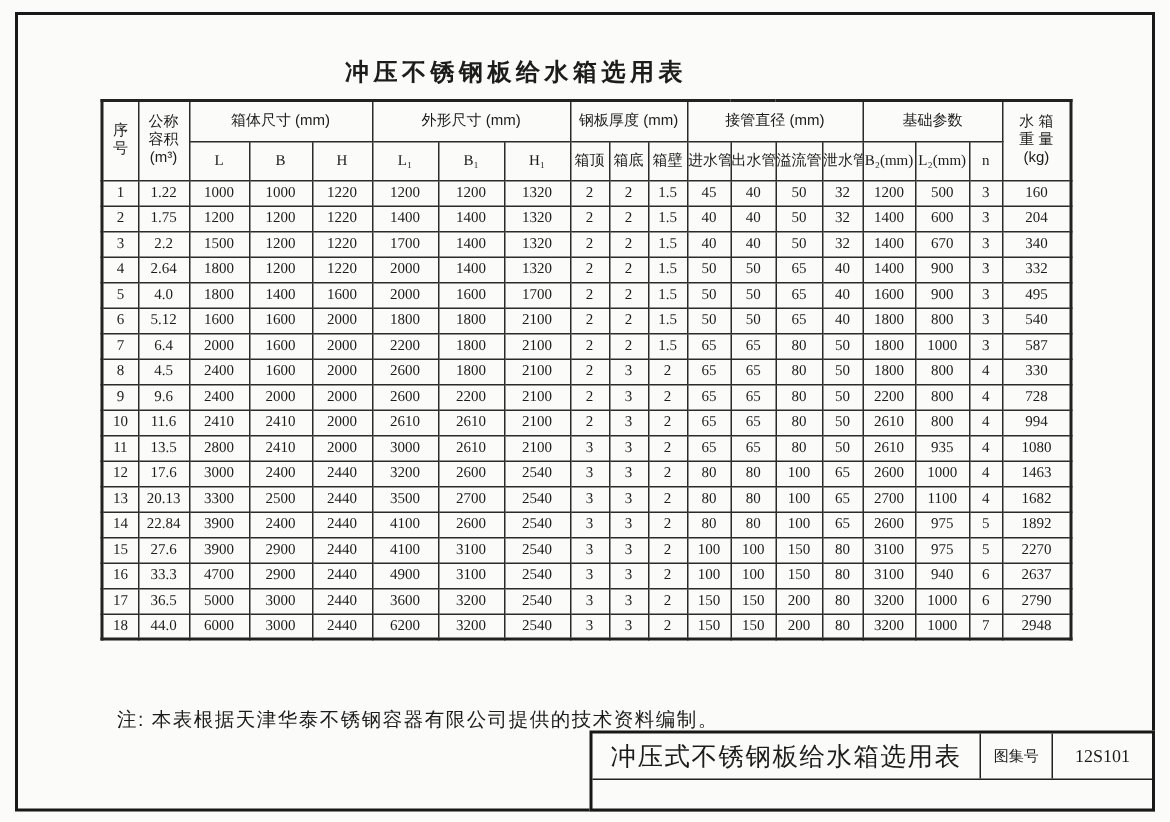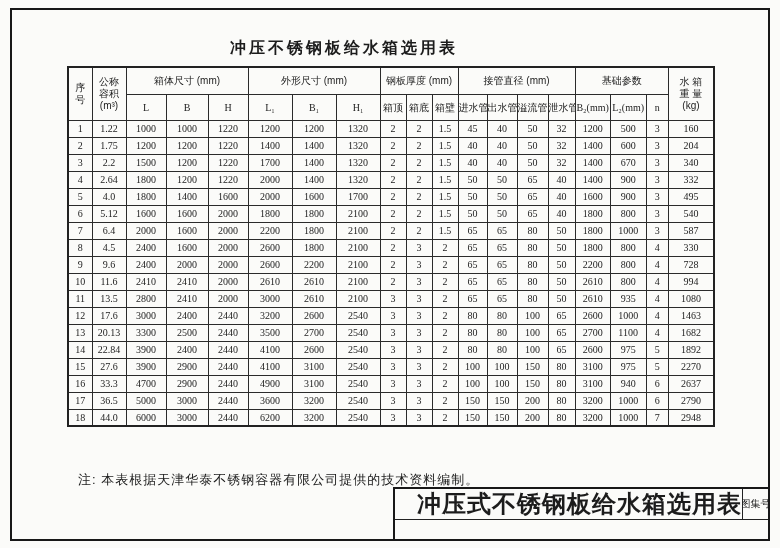--- a/index.html
+++ b/index.html
@@ -39,22 +39,22 @@
   }
   .tblock{
     position:absolute;right:10px;bottom:7px;width:377px;height:54px;
     border:2px solid #181818;background:#fbfbf9;
     font-family:"Liberation Sans","DejaVu Sans",sans-serif;
   }
   .tb-row1{display:flex;height:31px;border-bottom:1px solid #222;}
   .tb-row2{display:flex;height:19px;margin-top:36px;}
   .tb-title{
     flex:1;display:flex;align-items:center;justify-content:center;
-    font-size:24px;font-weight:bold;letter-spacing:1px;
-    border-right:1px solid #222;white-space:nowrap;padding-left:22px;
+    font-size:17px;font-weight:normal;letter-spacing:1px;
+    border-right:1px solid #222;white-space:nowrap;
   }
   .tb-cell{
     display:flex;align-items:center;justify-content:center;
     border-right:1px solid #222;font-size:10px;white-space:nowrap;overflow:hidden;
   }
   .tb-cell:last-child{border-right:none;}
   .w-label{width:27px;}
   .w-name{width:36px;}
   .w-sig{width:41px;}
   .w-atlas{width:48px;}
@@ -515,20 +515,21 @@
       </tr>
     </tbody>
 </table>
 
 <div class="note">注: 本表根据天津华泰不锈钢容器有限公司提供的技术资料编制。</div>
 
 <div class="tblock">
   <div class="tb-row1">
     <div class="tb-title">冲压式不锈钢板给水箱选用表</div>
     <div class="tb-cell w-atlas">图集号</div>
+    <div class="tb-cell w-atlasno">12S101</div>
   </div>
   <div class="tb-row2">
     <div class="tb-cell w-label">审核</div>
     <div class="tb-cell w-name">白金多</div>
     <div class="tb-cell w-sig">
         <span class="sig">白金多</span>
       </div>
     <div class="tb-cell w-label">校对</div>
     <div class="tb-cell w-name">杨启东</div>
     <div class="tb-cell w-sig">

